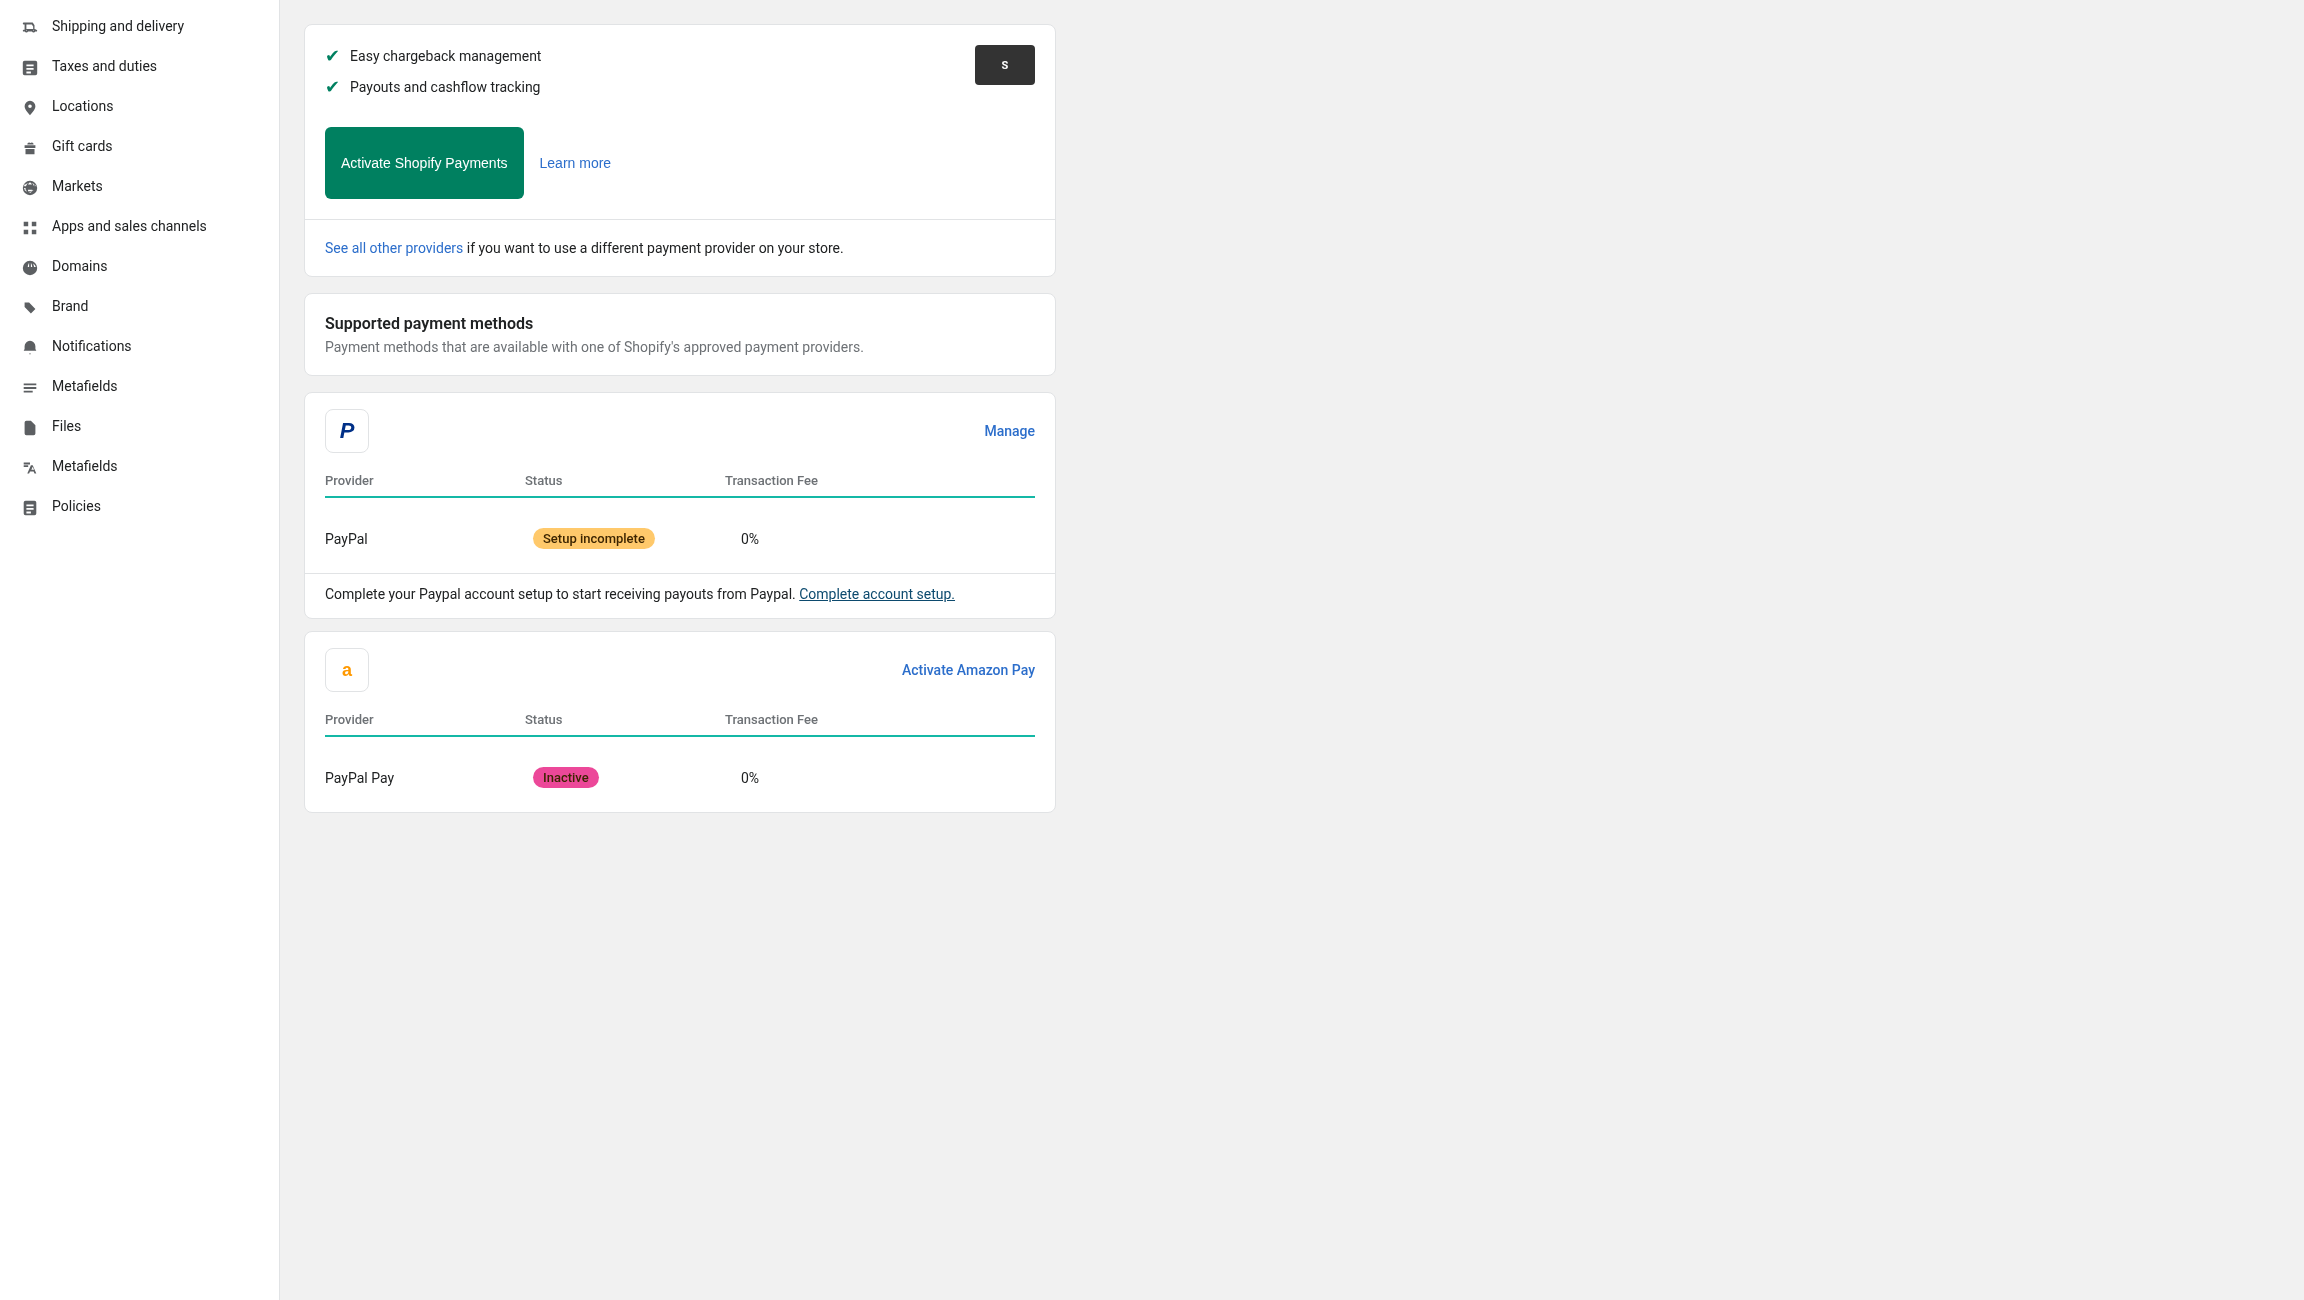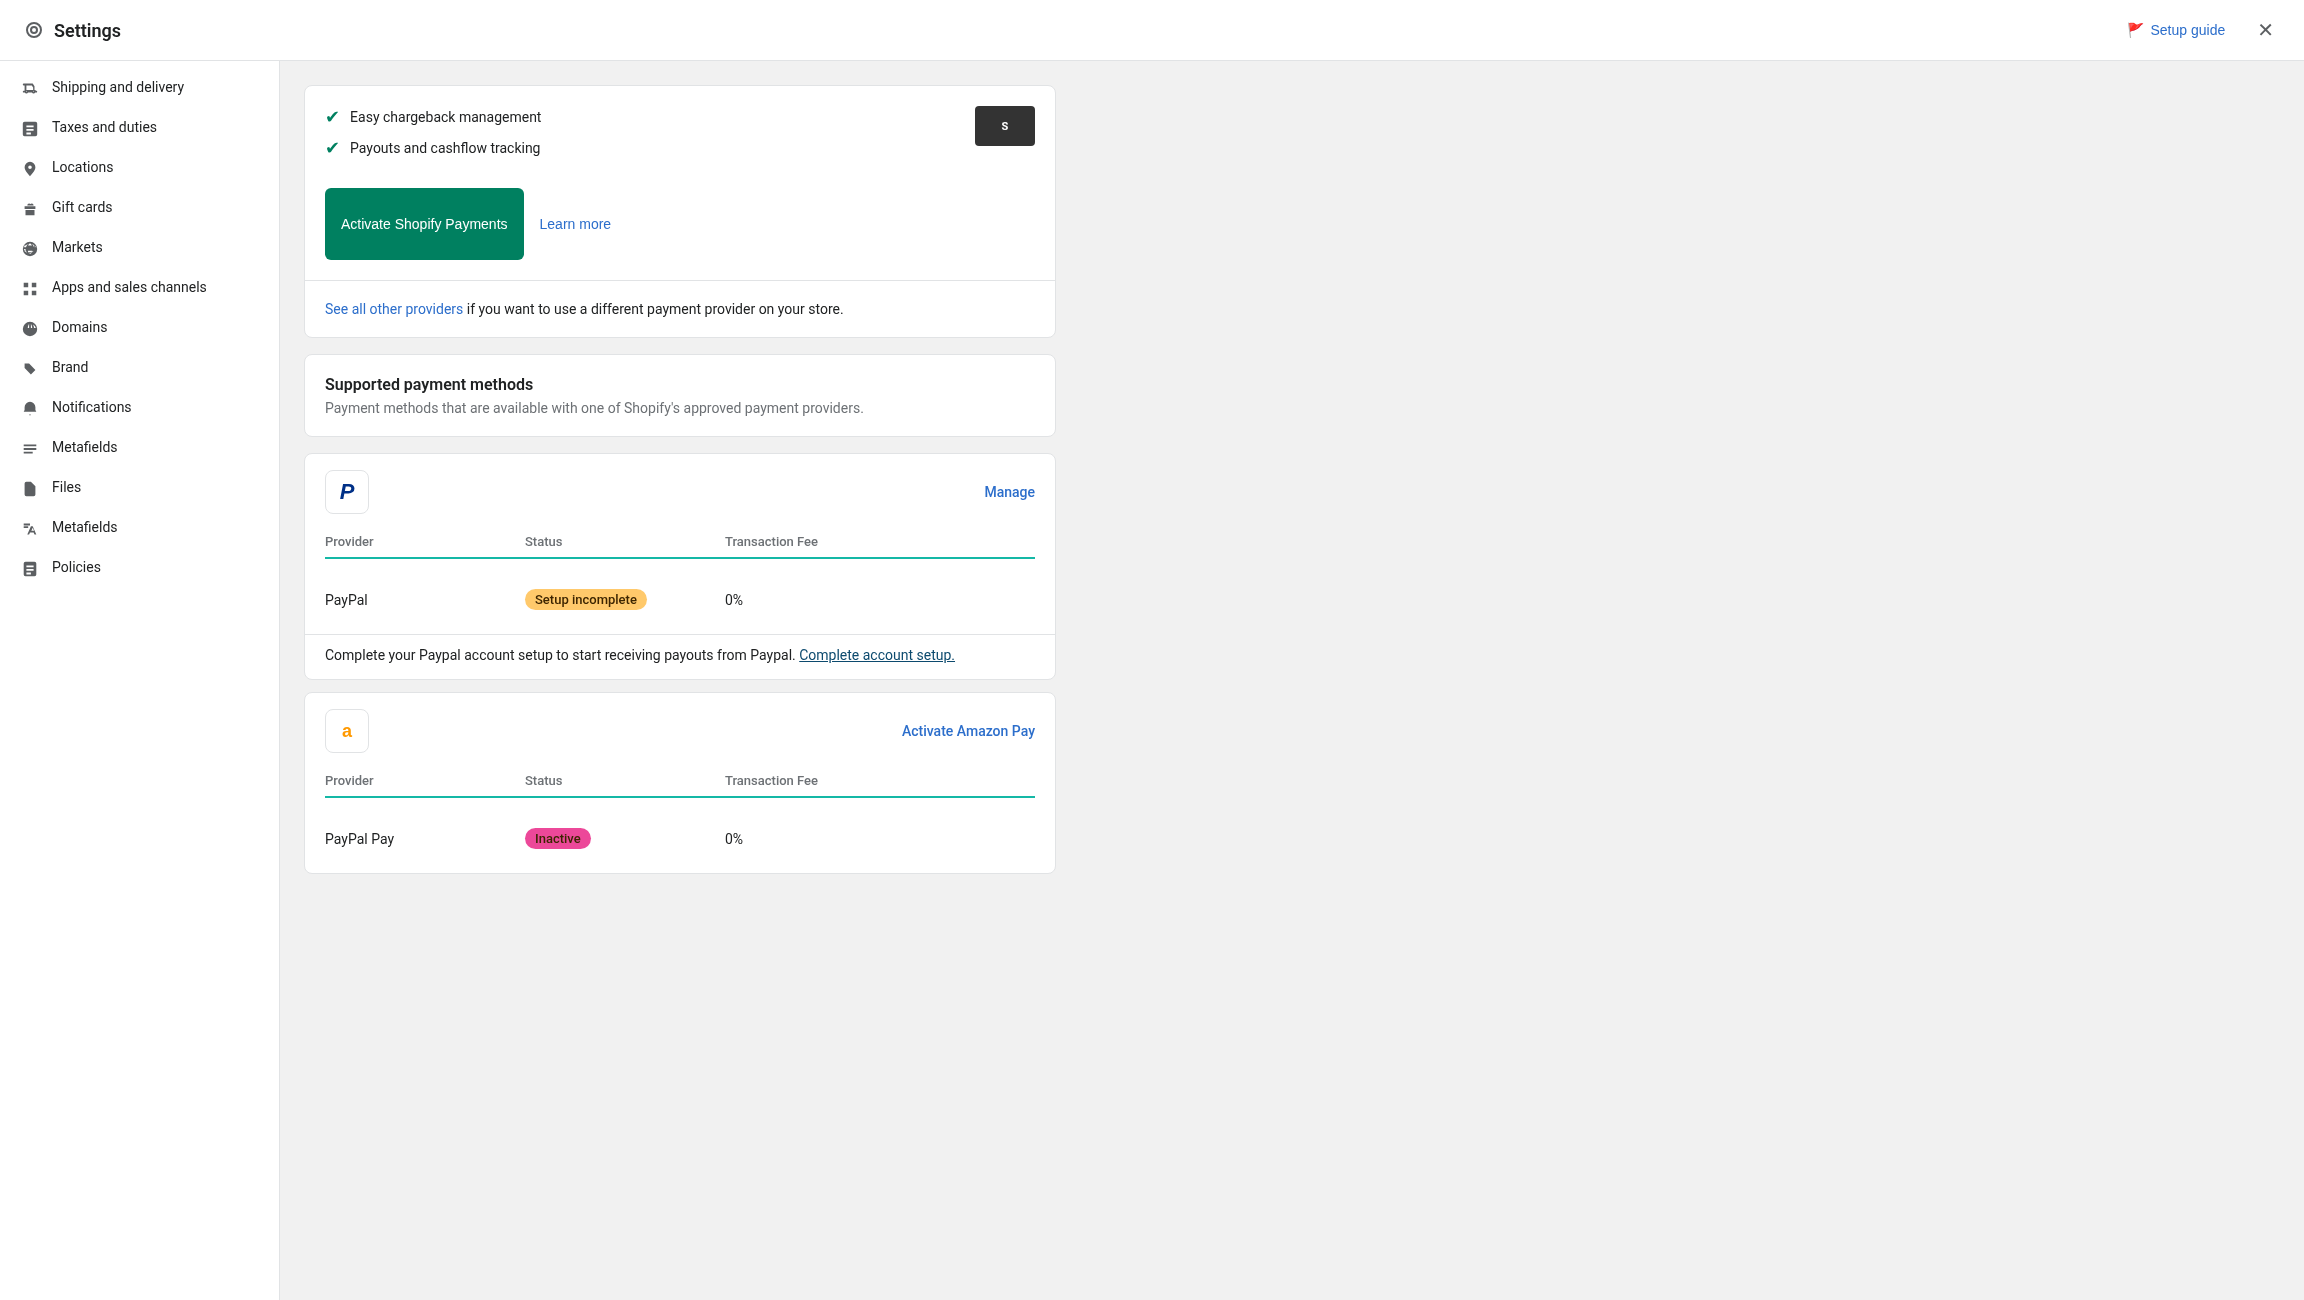--- a/index.html
+++ b/index.html
@@ -210,20 +210,21 @@
       grid-template-columns: 200px 200px 150px;
       padding: 8px 0;
       border-bottom: 2px solid #14b8a6;
       margin-bottom: 22px;
     }
     .provider-table-row {
       display: grid;
       grid-template-columns: 200px 200px 150px;
       padding: 8px 0;
       align-items: center;
+      gap: 8px;
     }
     .col-header {
       font-size: 13px;
       color: #6d7175;
       font-weight: 500;
     }
     .col-value {
       font-size: 14px;
       color: #202223;
     }
@@ -277,39 +278,20 @@
       align-items: center;
       justify-content: center;
       margin-left: 16px;
     }
   </style>
 </head>
 <body>
 
 <div class="settings-modal">
 
-  <div class="modal-header">
-    <div class="modal-header-left">
-      <span class="settings-icon">
-        <svg viewBox="0 0 20 20" fill="currentColor" width="20" height="20">
-          <path d="M10 2a8 8 0 100 16A8 8 0 0010 2zm0 2a6 6 0 110 12A6 6 0 0110 4zm0 2a4 4 0 100 8 4 4 0 000-8zm0 2a2 2 0 110 4 2 2 0 010-4z"></path>
-        </svg>
-      </span>
-      <span class="modal-title">Settings</span>
-    </div>
-    <div class="modal-header-right">
-      <button class="setup-guide-btn">
-        <span>🚩</span>
-        <span>Setup guide</span>
-      </button>
-      <button class="close-btn">
-        <span>✕</span>
-      </button>
-    </div>
-  </div>
 
   <div class="modal-body">
 
     <nav class="sidebar">
       <div class="sidebar-item">
         <span class="sidebar-icon">
           <svg viewBox="0 0 20 20" fill="currentColor" width="18" height="18">
             <path d="M3 4a1 1 0 000 2h1v6H3a1 1 0 000 2h1.17A2 2 0 006 15a2 2 0 001.83-1h4.34A2 2 0 0014 15a2 2 0 001.83-1H17a1 1 0 000-2h-.17A2 2 0 0015 11V7l-2-3H6V4H3zM6 6h6l1.5 2.25V11H6V6zm0 7a.5.5 0 110-1 .5.5 0 010 1zm8 0a.5.5 0 110-1 .5.5 0 010 1z"></path>
           </svg>
         </span>

